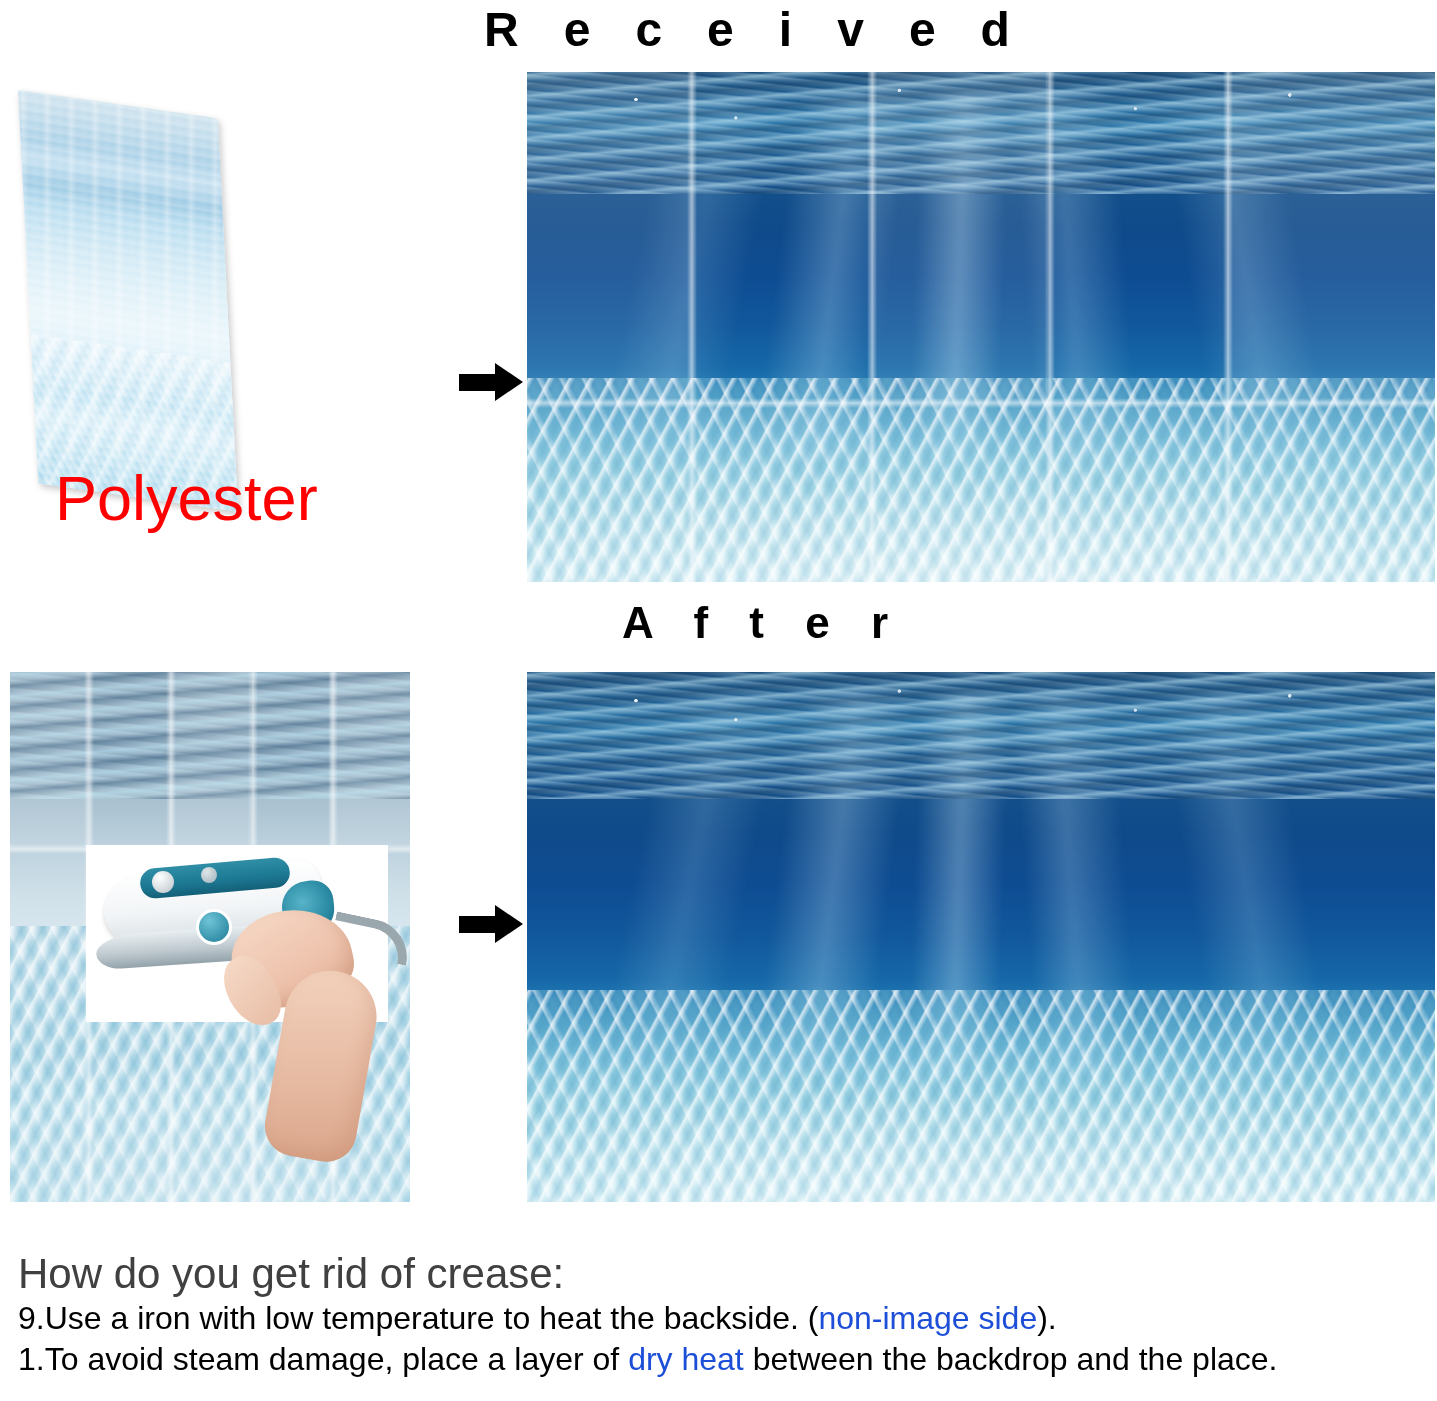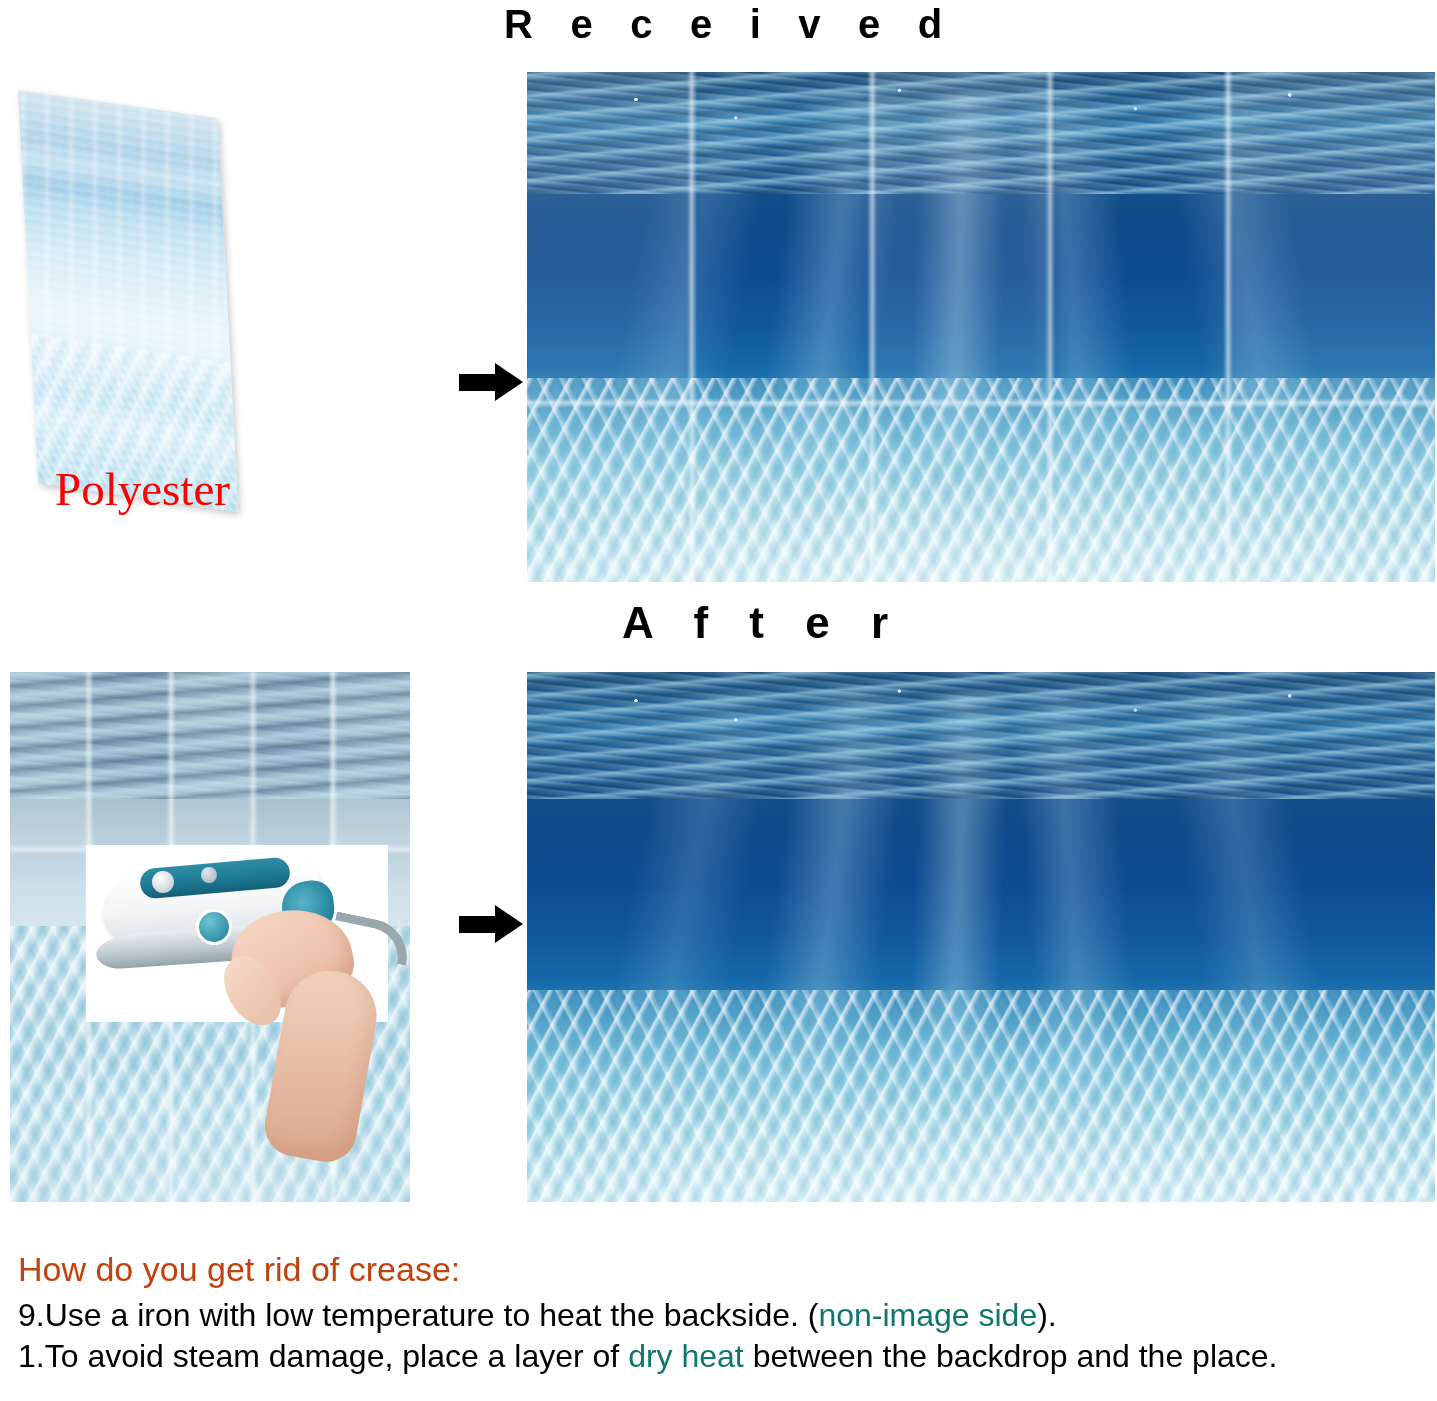--- a/index.html
+++ b/index.html
@@ -20,37 +20,36 @@
     position: absolute;
     font-family: "Liberation Sans", sans-serif;
     font-weight: bold;
     color: #000000;
     letter-spacing: 0.33em;
     white-space: nowrap;
   }
   #heading-received {
     left: 484px;
     top: 2px;
-    font-size: 40px;
-    margin-left: 20px;
+    font-size: 48px;
   }
   #heading-after {
     left: 622px;
     top: 598px;
     font-size: 44px;
   }
 
   
   #polyester-label {
     position: absolute;
     left: 55px;
     top: 462px;
-    font-size: 47px;
+    font-size: 63px;
     color: #ff0000;
-    font-family: Liberation Serif, serif;
+    font-family: Liberation Sans, sans-serif;
     white-space: nowrap;
   }
 
   
   #fabric-swatch {
     position: absolute;
     left: 10px;
     top: 85px;
     width: 400px;
     height: 420px;
@@ -419,35 +418,34 @@
   }
 
   
   #instructions {
     position: absolute;
     left: 18px;
     top: 1250px;
     width: 1400px;
   }
   #instructions .title {
-    color: #c2410c;
-    font-size: 34px;
+    color: #404040;
+    font-size: 42px;
     font-family: "Liberation Sans", sans-serif;
-    margin-bottom: 6px;
     white-space: nowrap;
   }
   #instructions .line {
     color: #000000;
     font-size: 32px;
     font-family: "Liberation Sans", sans-serif;
     line-height: 1.28;
     white-space: nowrap;
   }
   #instructions .em {
-    color: #0f766e;
+    color: #1d4ed8;
   }
 </style>
 </head>
 <body>
 
 <div class="section-heading" id="heading-received">R e c e i v e d</div>
 
 <div id="fabric-swatch">
   <div class="sheet">
     <div class="sheet-ripple"></div>

